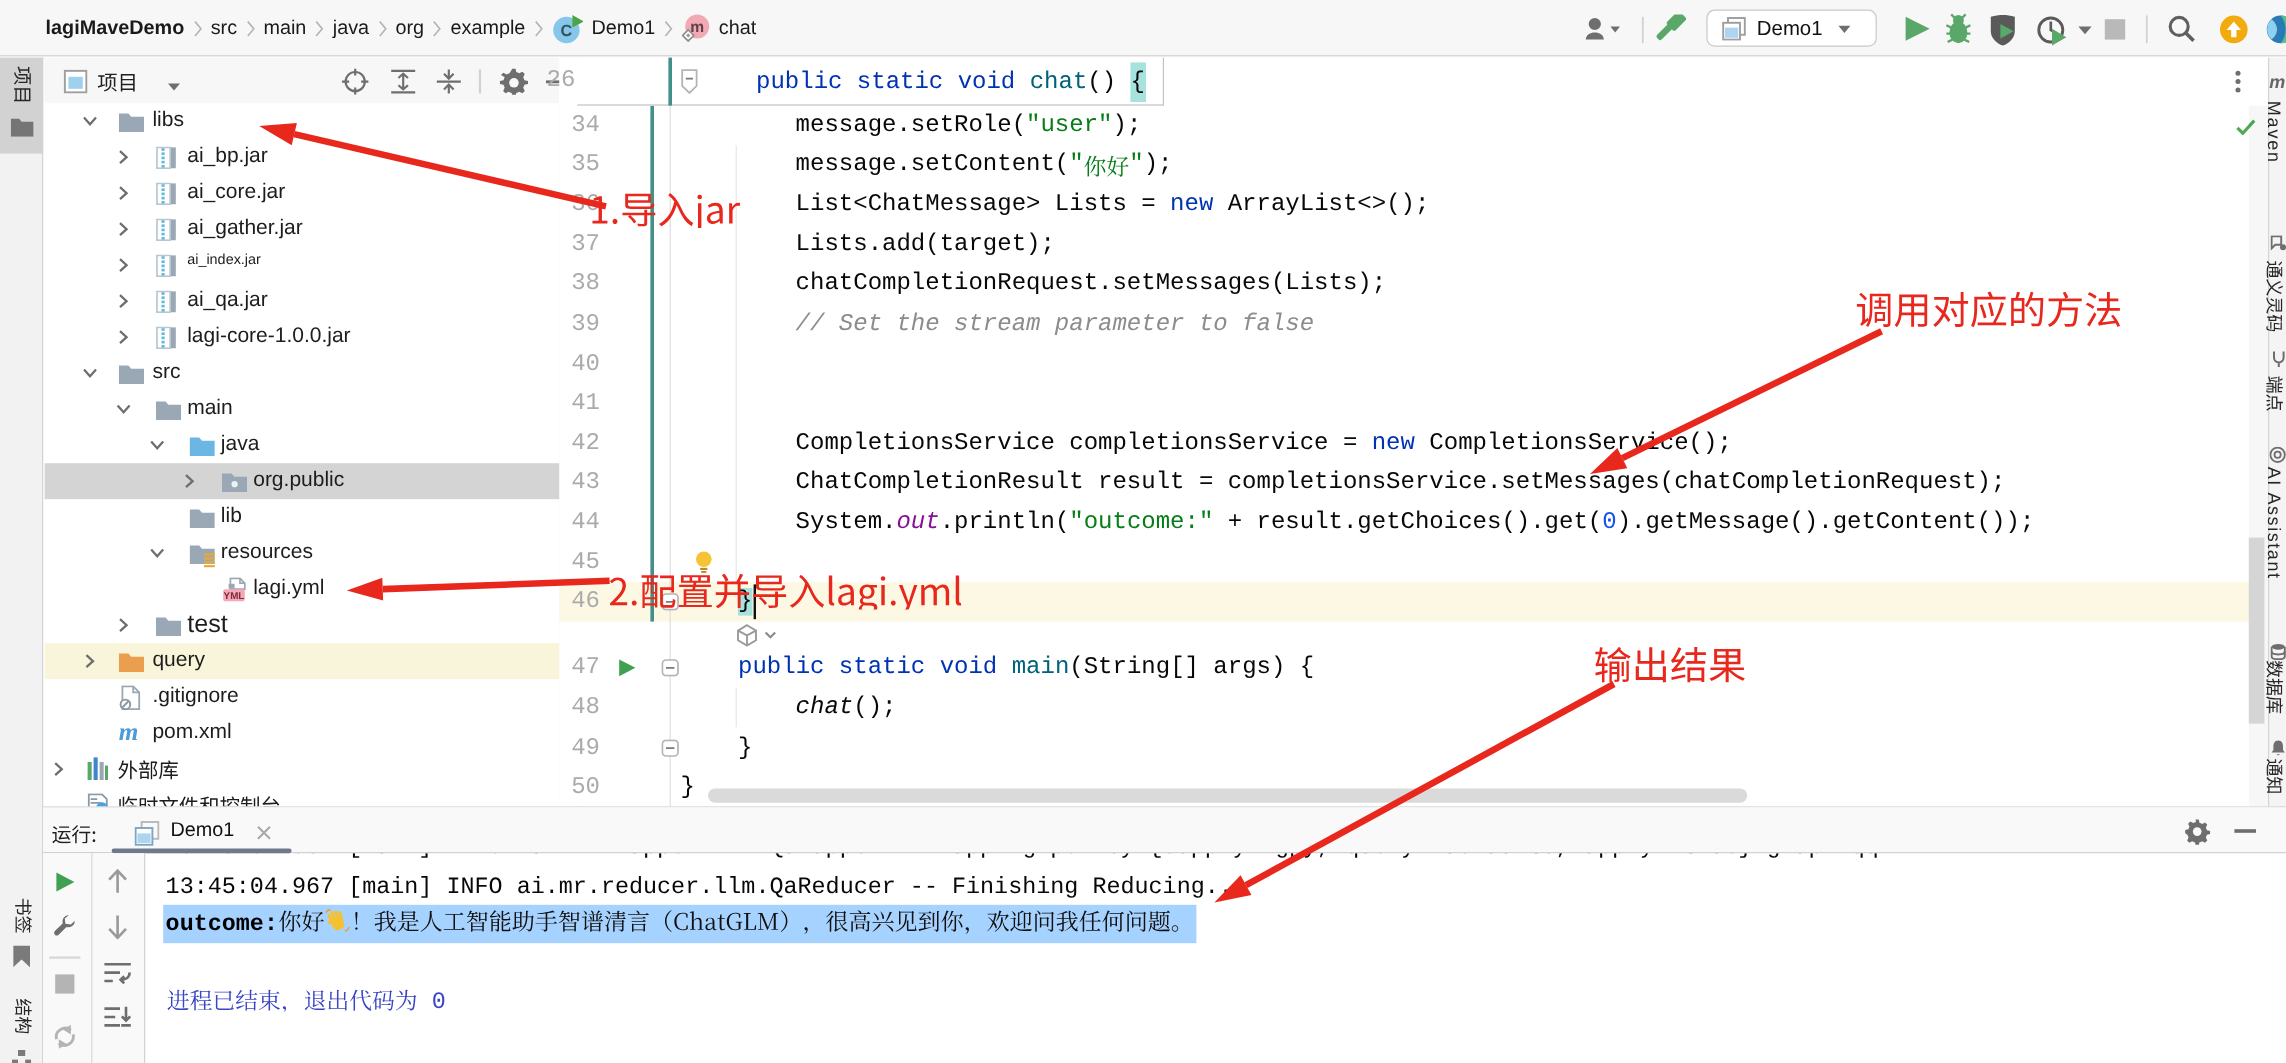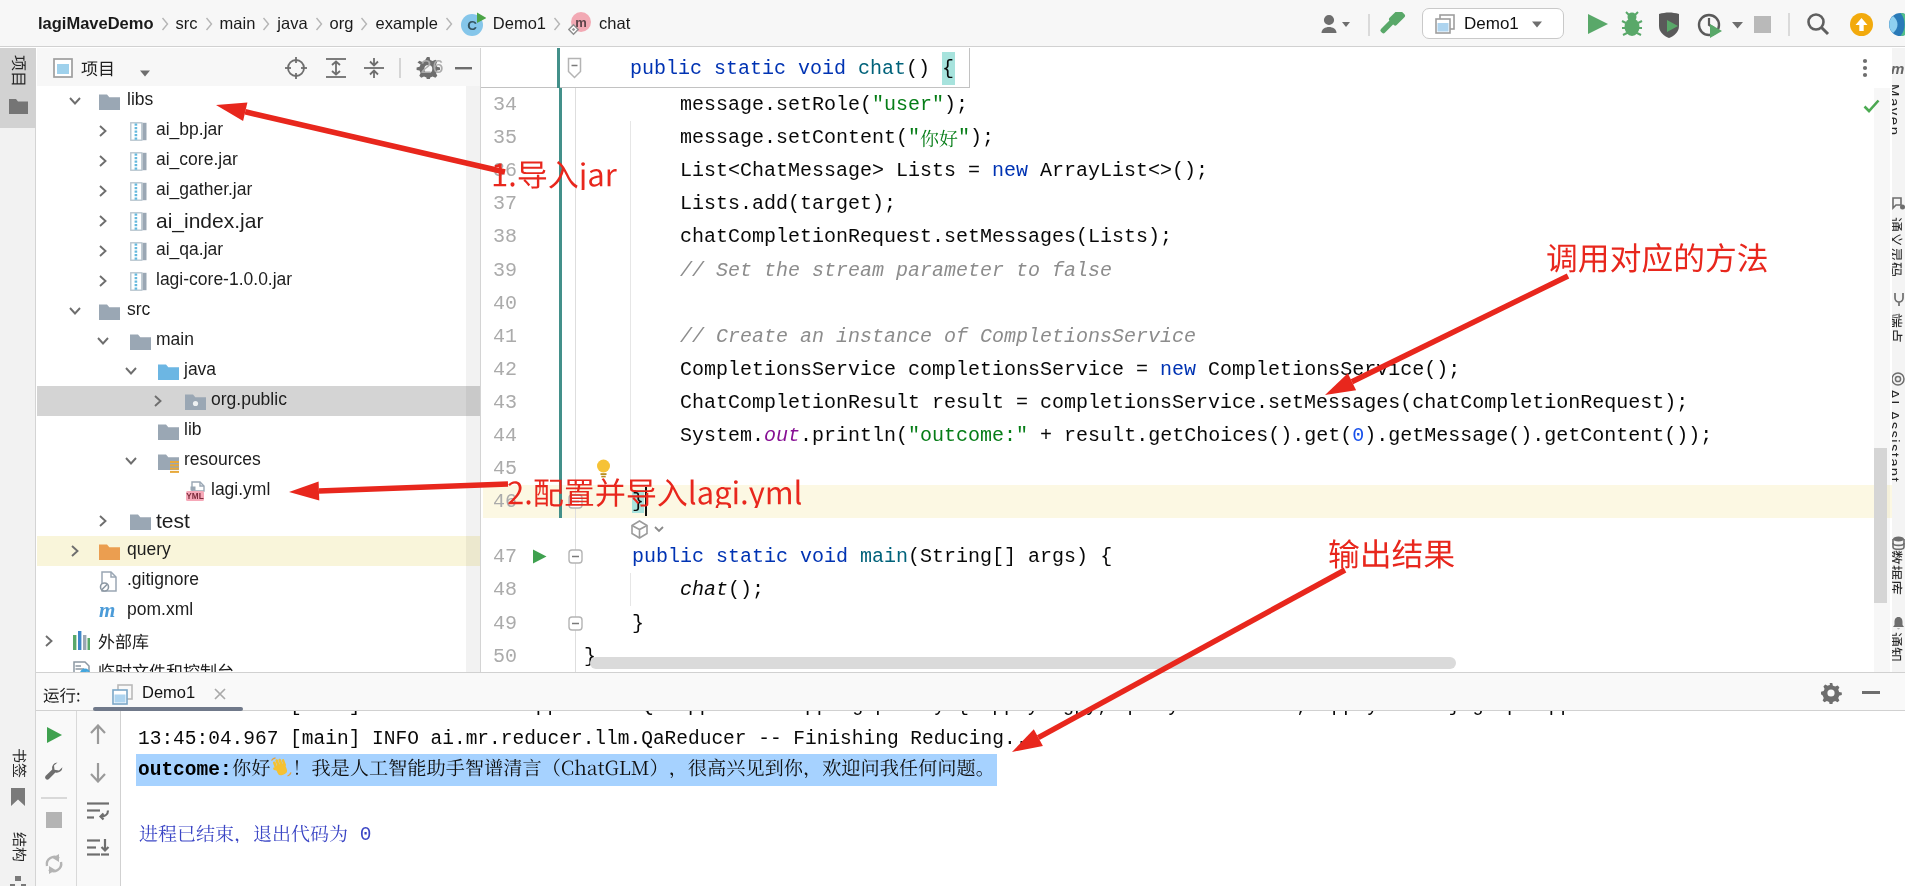--- a/index.html
+++ b/index.html
@@ -276,21 +276,21 @@
           <rect x="0.8" y="0.8" width="11" height="17.4" fill="#fff" stroke="#b9c6cf" stroke-width="1.4"></rect>
           <rect x="12.5" y="0.8" width="4" height="17.4" fill="#9aa7b4"></rect>
           <g fill="#63b8dd">
             <rect x="4.6" y="1.5" width="2.6" height="2.2"></rect>
             <rect x="4.6" y="5" width="2.6" height="2.2"></rect>
             <rect x="4.6" y="8.5" width="2.6" height="2.2"></rect>
             <rect x="4.6" y="12" width="2.6" height="2.2"></rect>
             <rect x="4.6" y="15.5" width="2.6" height="2.2"></rect>
           </g>
         </svg>
-        <div class="abs" style="left:156px;top:209px;font-size:21px;color:#1d1d1d;white-space:nowrap">ai_index.jar</div>
+        <div class="abs" style="left:156px;top:209px;font-size:12px;color:#1d1d1d;white-space:nowrap">ai_index.jar</div>
         <svg class="abs" style="left:98px;top:244px" width="10" height="14" viewBox="0 0 10 14">
           <path d="M2 2 L7.5 7 L2 12" fill="none" stroke="#6e6e6e" stroke-width="1.9"></path>
         </svg>
         <svg class="abs" style="left:130px;top:242px" width="17" height="19" viewBox="0 0 17 19">
           <rect x="0.8" y="0.8" width="11" height="17.4" fill="#fff" stroke="#b9c6cf" stroke-width="1.4"></rect>
           <rect x="12.5" y="0.8" width="4" height="17.4" fill="#9aa7b4"></rect>
           <g fill="#63b8dd">
             <rect x="4.6" y="1.5" width="2.6" height="2.2"></rect>
             <rect x="4.6" y="5" width="2.6" height="2.2"></rect>
             <rect x="4.6" y="8.5" width="2.6" height="2.2"></rect>
@@ -413,42 +413,41 @@
           <circle cx="13" cy="12.5" r="5" fill="#44a6dd"></circle>
           <path d="M10.5 12.5 l2 2 l3-3.6" stroke="#fff" stroke-width="1.4" fill="none"></path>
         </svg>
         <div style="position:absolute;left:98px;top:663.0px;line-height:0"><svg width="136.0" height="17.0" viewBox="0 -880.0 8000.0 1000.0" style="">
             <path transform="scale(1,1)" d="M85.0 -719V-52H156.0V-719ZM251.0 -828V72H325.0V-828ZM582.0 -570C641.0 -522 716.0 -454 753.0 -414L803.0 -469C766.0 -507 693.0 -569 631.0 -615ZM526.0 -845C490.0 -708 429.0 -576 348.0 -491C366.0 -482 400.0 -462 414.0 -450C459.0 -503 501.0 -573 536.0 -651H952.0V-724H566.0C579.0 -758 590.0 -794 600.0 -830ZM641.0 -44H499.0V-306H641.0ZM710.0 -44V-306H848.0V-44ZM426.0 -378V79H499.0V26H848.0V75H924.0V-378Z M1474.0 -452C1527.0 -375 1595.0 -269 1627.0 -208L1693.0 -246C1659.0 -307 1590.0 -409 1536.0 -485ZM1324.0 -402V-174H1153.0V-402ZM1324.0 -469H1153.0V-688H1324.0ZM1081.0 -756V-25H1153.0V-106H1394.0V-756ZM1764.0 -835V-640H1440.0V-566H1764.0V-33C1764.0 -13 1756.0 -6 1736.0 -6C1714.0 -4 1640.0 -4 1562.0 -7C1573.0 15 1585.0 49 1590.0 70C1690.0 70 1754.0 69 1790.0 56C1826.0 44 1840.0 22 1840.0 -33V-566H1962.0V-640H1840.0V-835Z M2423.0 -823C2453.0 -774 2485.0 -707 2497.0 -666L2580.0 -693C2566.0 -734 2531.0 -799 2501.0 -847ZM2050.0 -664V-590H2206.0C2265.0 -438 2344.0 -307 2447.0 -200C2337.0 -108 2202.0 -40 2036.0 7C2051.0 25 2075.0 60 2083.0 78C2250.0 24 2389.0 -48 2502.0 -146C2615.0 -46 2751.0 28 2915.0 73C2928.0 52 2950.0 20 2967.0 4C2807.0 -36 2671.0 -107 2560.0 -201C2661.0 -304 2738.0 -432 2796.0 -590H2954.0V-664ZM2504.0 -253C2410.0 -348 2336.0 -462 2284.0 -590H2711.0C2661.0 -455 2592.0 -344 2504.0 -253Z M3317.0 -341V-268H3604.0V80H3679.0V-268H3953.0V-341H3679.0V-562H3909.0V-635H3679.0V-828H3604.0V-635H3470.0C3483.0 -680 3494.0 -728 3504.0 -775L3432.0 -790C3409.0 -659 3367.0 -530 3309.0 -447C3327.0 -438 3359.0 -420 3373.0 -409C3400.0 -451 3425.0 -504 3446.0 -562H3604.0V-341ZM3268.0 -836C3214.0 -685 3126.0 -535 3032.0 -437C3045.0 -420 3067.0 -381 3075.0 -363C3107.0 -397 3137.0 -437 3167.0 -480V78H3239.0V-597C3277.0 -667 3311.0 -741 3339.0 -815Z M4531.0 -747V35H4604.0V-47H4827.0V28H4903.0V-747ZM4604.0 -119V-675H4827.0V-119ZM4439.0 -831C4351.0 -795 4193.0 -765 4060.0 -747C4068.0 -730 4078.0 -704 4081.0 -687C4134.0 -693 4191.0 -701 4247.0 -711V-544H4050.0V-474H4228.0C4182.0 -348 4102.0 -211 4026.0 -134C4039.0 -115 4058.0 -86 4067.0 -64C4132.0 -133 4198.0 -248 4247.0 -366V78H4321.0V-363C4364.0 -306 4420.0 -230 4443.0 -192L4489.0 -254C4465.0 -285 4358.0 -411 4321.0 -449V-474H4496.0V-544H4321.0V-726C4384.0 -739 4442.0 -754 4489.0 -772Z M5695.0 -553C5758.0 -496 5843.0 -415 5884.0 -369L5933.0 -418C5889.0 -463 5804.0 -540 5741.0 -594ZM5560.0 -593C5513.0 -527 5440.0 -460 5370.0 -415C5384.0 -402 5408.0 -372 5417.0 -358C5489.0 -410 5572.0 -491 5626.0 -569ZM5164.0 -841V-646H5043.0V-575H5164.0V-336C5114.0 -319 5068.0 -305 5032.0 -294L5049.0 -219L5164.0 -261V-16C5164.0 -2 5159.0 2 5147.0 2C5135.0 3 5096.0 3 5053.0 2C5063.0 22 5072.0 53 5074.0 71C5137.0 72 5177.0 69 5200.0 58C5225.0 46 5234.0 25 5234.0 -16V-286L5342.0 -325L5330.0 -394L5234.0 -360V-575H5338.0V-646H5234.0V-841ZM5332.0 -20V47H5964.0V-20H5689.0V-271H5893.0V-338H5413.0V-271H5613.0V-20ZM5588.0 -823C5602.0 -792 5619.0 -752 5631.0 -719H5367.0V-544H5435.0V-653H5882.0V-554H5954.0V-719H5712.0C5700.0 -754 5678.0 -802 5658.0 -841Z M6676.0 -748V-194H6747.0V-748ZM6854.0 -830V-23C6854.0 -7 6849.0 -2 6834.0 -2C6815.0 -1 6759.0 -1 6700.0 -3C6710.0 20 6721.0 55 6725.0 76C6800.0 76 6855.0 74 6885.0 62C6916.0 48 6928.0 26 6928.0 -24V-830ZM6142.0 -816C6121.0 -719 6087.0 -619 6041.0 -552C6060.0 -545 6093.0 -532 6108.0 -524C6125.0 -553 6142.0 -588 6158.0 -627H6289.0V-522H6045.0V-453H6289.0V-351H6091.0V-2H6159.0V-283H6289.0V79H6361.0V-283H6500.0V-78C6500.0 -67 6497.0 -64 6486.0 -64C6475.0 -63 6442.0 -63 6400.0 -65C6409.0 -46 6418.0 -19 6421.0 1C6476.0 1 6515.0 0 6538.0 -11C6563.0 -23 6569.0 -42 6569.0 -76V-351H6361.0V-453H6604.0V-522H6361.0V-627H6565.0V-696H6361.0V-836H6289.0V-696H6183.0C6194.0 -730 6204.0 -766 6212.0 -802Z M7179.0 -342V79H7255.0V25H7741.0V77H7821.0V-342ZM7255.0 -48V-270H7741.0V-48ZM7126.0 -426C7165.0 -441 7224.0 -443 7800.0 -474C7825.0 -443 7846.0 -414 7861.0 -388L7925.0 -434C7873.0 -518 7756.0 -641 7658.0 -727L7599.0 -687C7647.0 -644 7699.0 -591 7745.0 -540L7231.0 -516C7320.0 -598 7410.0 -701 7490.0 -811L7415.0 -844C7336.0 -720 7219.0 -593 7183.0 -559C7149.0 -526 7124.0 -505 7101.0 -500C7110.0 -480 7122.0 -442 7126.0 -426Z" fill="#1d1d1d"></path>
           </svg></div>
         <div class="abs" style="left:466px;top:86px;width:14px;height:586px;background:rgba(0,0,0,0.05)"></div>
       </div>
     </div>
     <div class="abs" style="left:480px;top:48px;width:1px;height:624px;background:#d4d4d4"></div>
-    <div class="abs" style="left:483px;top:48px;width:1409px;height:624px;overflow:hidden;background:#fff">
+    <div class="abs" style="left:466px;top:48px;width:1409px;height:624px;overflow:hidden;background:#fff">
       <div class="abs" style="left:-481px;top:-48px;width:1905px;height:886px">
         <div class="abs" style="left:481px;top:485px;width:1409px;height:33px;background:#fcf8e3"></div>
         <div class="abs" style="left:557px;top:88px;width:2.5px;height:430px;background:#43908a"></div>
         <div class="abs" style="left:573px;top:48px;width:1px;height:624px;background:#dedede"></div>
         <div class="abs" style="left:628px;top:121px;width:1px;height:364px;background:#e6e6e6"></div>
         <div class="abs" style="left:628px;top:573px;width:1px;height:33px;background:#e6e6e6"></div>
         <div class="mono abs" style="left:420px;top:88.0px;width:95px;text-align:right;color:#ababab">34</div>
         <div class="mono abs" style="left:582px;top:88.0px;color:#080808">        message.setRole(<span class="str">"user"</span>);</div>
         <div class="mono abs" style="left:420px;top:121.1px;width:95px;text-align:right;color:#ababab">35</div>
         <div class="mono abs" style="left:582px;top:121.1px;color:#080808">        message.setContent(<span class="str">"</span><span style="display:inline-block;width:38px"></span><span class="str">"</span>);</div>
         <div class="mono abs" style="left:420px;top:154.2px;width:95px;text-align:right;color:#ababab">36</div>
         <div class="mono abs" style="left:582px;top:154.2px;color:#080808">        List&lt;ChatMessage&gt; Lists = <span class="kw">new</span> ArrayList&lt;&gt;();</div>
         <div class="mono abs" style="left:420px;top:187.3px;width:95px;text-align:right;color:#ababab">37</div>
         <div class="mono abs" style="left:582px;top:187.3px;color:#080808">        Lists.add(target);</div>
         <div class="mono abs" style="left:420px;top:220.4px;width:95px;text-align:right;color:#ababab">38</div>
         <div class="mono abs" style="left:582px;top:220.4px;color:#080808">        chatCompletionRequest.setMessages(Lists);</div>
         <div class="mono abs" style="left:420px;top:253.5px;width:95px;text-align:right;color:#ababab">39</div>
         <div class="mono abs" style="left:582px;top:253.5px;color:#080808">        <span class="cmt">// Set the stream parameter to false</span></div>
         <div class="mono abs" style="left:420px;top:286.6px;width:95px;text-align:right;color:#ababab">40</div>
         <div class="mono abs" style="left:420px;top:319.7px;width:95px;text-align:right;color:#ababab">41</div>
-        <div class="mono abs" style="left:582px;top:319.7px;color:#080808">        <span class="cmt">// Create an instance of CompletionsService</span></div>
         <div class="mono abs" style="left:420px;top:352.8px;width:95px;text-align:right;color:#ababab">42</div>
         <div class="mono abs" style="left:582px;top:352.8px;color:#080808">        CompletionsService completionsService = <span class="kw">new</span> CompletionsService();</div>
         <div class="mono abs" style="left:420px;top:385.9px;width:95px;text-align:right;color:#ababab">43</div>
         <div class="mono abs" style="left:582px;top:385.9px;color:#080808">        ChatCompletionResult result = completionsService.setMessages(chatCompletionRequest);</div>
         <div class="mono abs" style="left:420px;top:419.0px;width:95px;text-align:right;color:#ababab">44</div>
         <div class="mono abs" style="left:582px;top:419.0px;color:#080808">        System.<span class="fld">out</span>.println(<span class="str">"outcome:"</span> + result.getChoices().get(<span class="num">0</span>).getMessage().getContent());</div>
         <div class="mono abs" style="left:420px;top:485.2px;width:95px;text-align:right;color:#ababab">46</div>
         <div class="mono abs" style="left:582px;top:485.2px;color:#080808">    <span style="background:#a7e3dd">}</span></div>
         <div class="mono abs" style="left:420px;top:540.3px;width:95px;text-align:right;color:#ababab">47</div>
         <div class="mono abs" style="left:582px;top:540.3px;color:#080808">    <span class="kw">public static void</span> <span class="dm">main</span>(String[] args) {</div>
@@ -486,21 +485,21 @@
         <svg class="abs" style="left:628px;top:520px" width="40" height="19" viewBox="0 0 40 19">
 <g fill="none" stroke="#9b9b9b" stroke-width="1.6">
             <path d="M9.5 1 L17 5.5 L17 13.5 L9.5 18 L2 13.5 L2 5.5 Z"></path>
             <path d="M2 5.5 L9.5 9.5 L17 5.5 M9.5 9.5 L9.5 18"></path>
           </g>
 <path d="M25 7 L29 11 L33 7" fill="none" stroke="#8a8a8a" stroke-width="1.8"></path>
         </svg>
       </div>
     </div>
     <div class="abs" style="left:481px;top:48px;width:489px;height:40px;background:#fff;border-right:1px solid #c2c2c2;border-bottom:1px solid #c2c2c2"></div>
-    <div class="mono abs" style="left:420px;top:51px;width:95px;text-align:left;color:#ababab">26</div>
+    <div class="mono abs" style="left:420px;top:51px;width:95px;text-align:center;color:#ababab">26</div>
     <div class="abs" style="left:557px;top:48px;width:2.5px;height:40px;background:#43908a"></div>
     <svg class="abs" style="left:567px;top:57px" width="15" height="22" viewBox="0 0 15 22">
       <path d="M1.5 1.5 h12 v13 l-6 6 l-6 -6 Z" fill="#fff" stroke="#b4b4b4" stroke-width="1.5"></path>
       <line x1="4.5" y1="8.5" x2="10.5" y2="8.5" stroke="#7a7a7a" stroke-width="1.5"></line>
     </svg>
     <div class="abs" style="left:942px;top:52px;width:13px;height:33px;background:#a7e3dd"></div>
     <div class="mono abs" style="left:582px;top:51.5px;color:#080808">    <span class="kw">public static void</span> <span class="dm">chat</span>() {</div>
     <svg class="abs" style="left:1862px;top:58px" width="6" height="20" viewBox="0 0 6 20">
       <circle cx="3" cy="3" r="2.1" fill="#6e6e6e"></circle>
       <circle cx="3" cy="10" r="2.1" fill="#6e6e6e"></circle>

